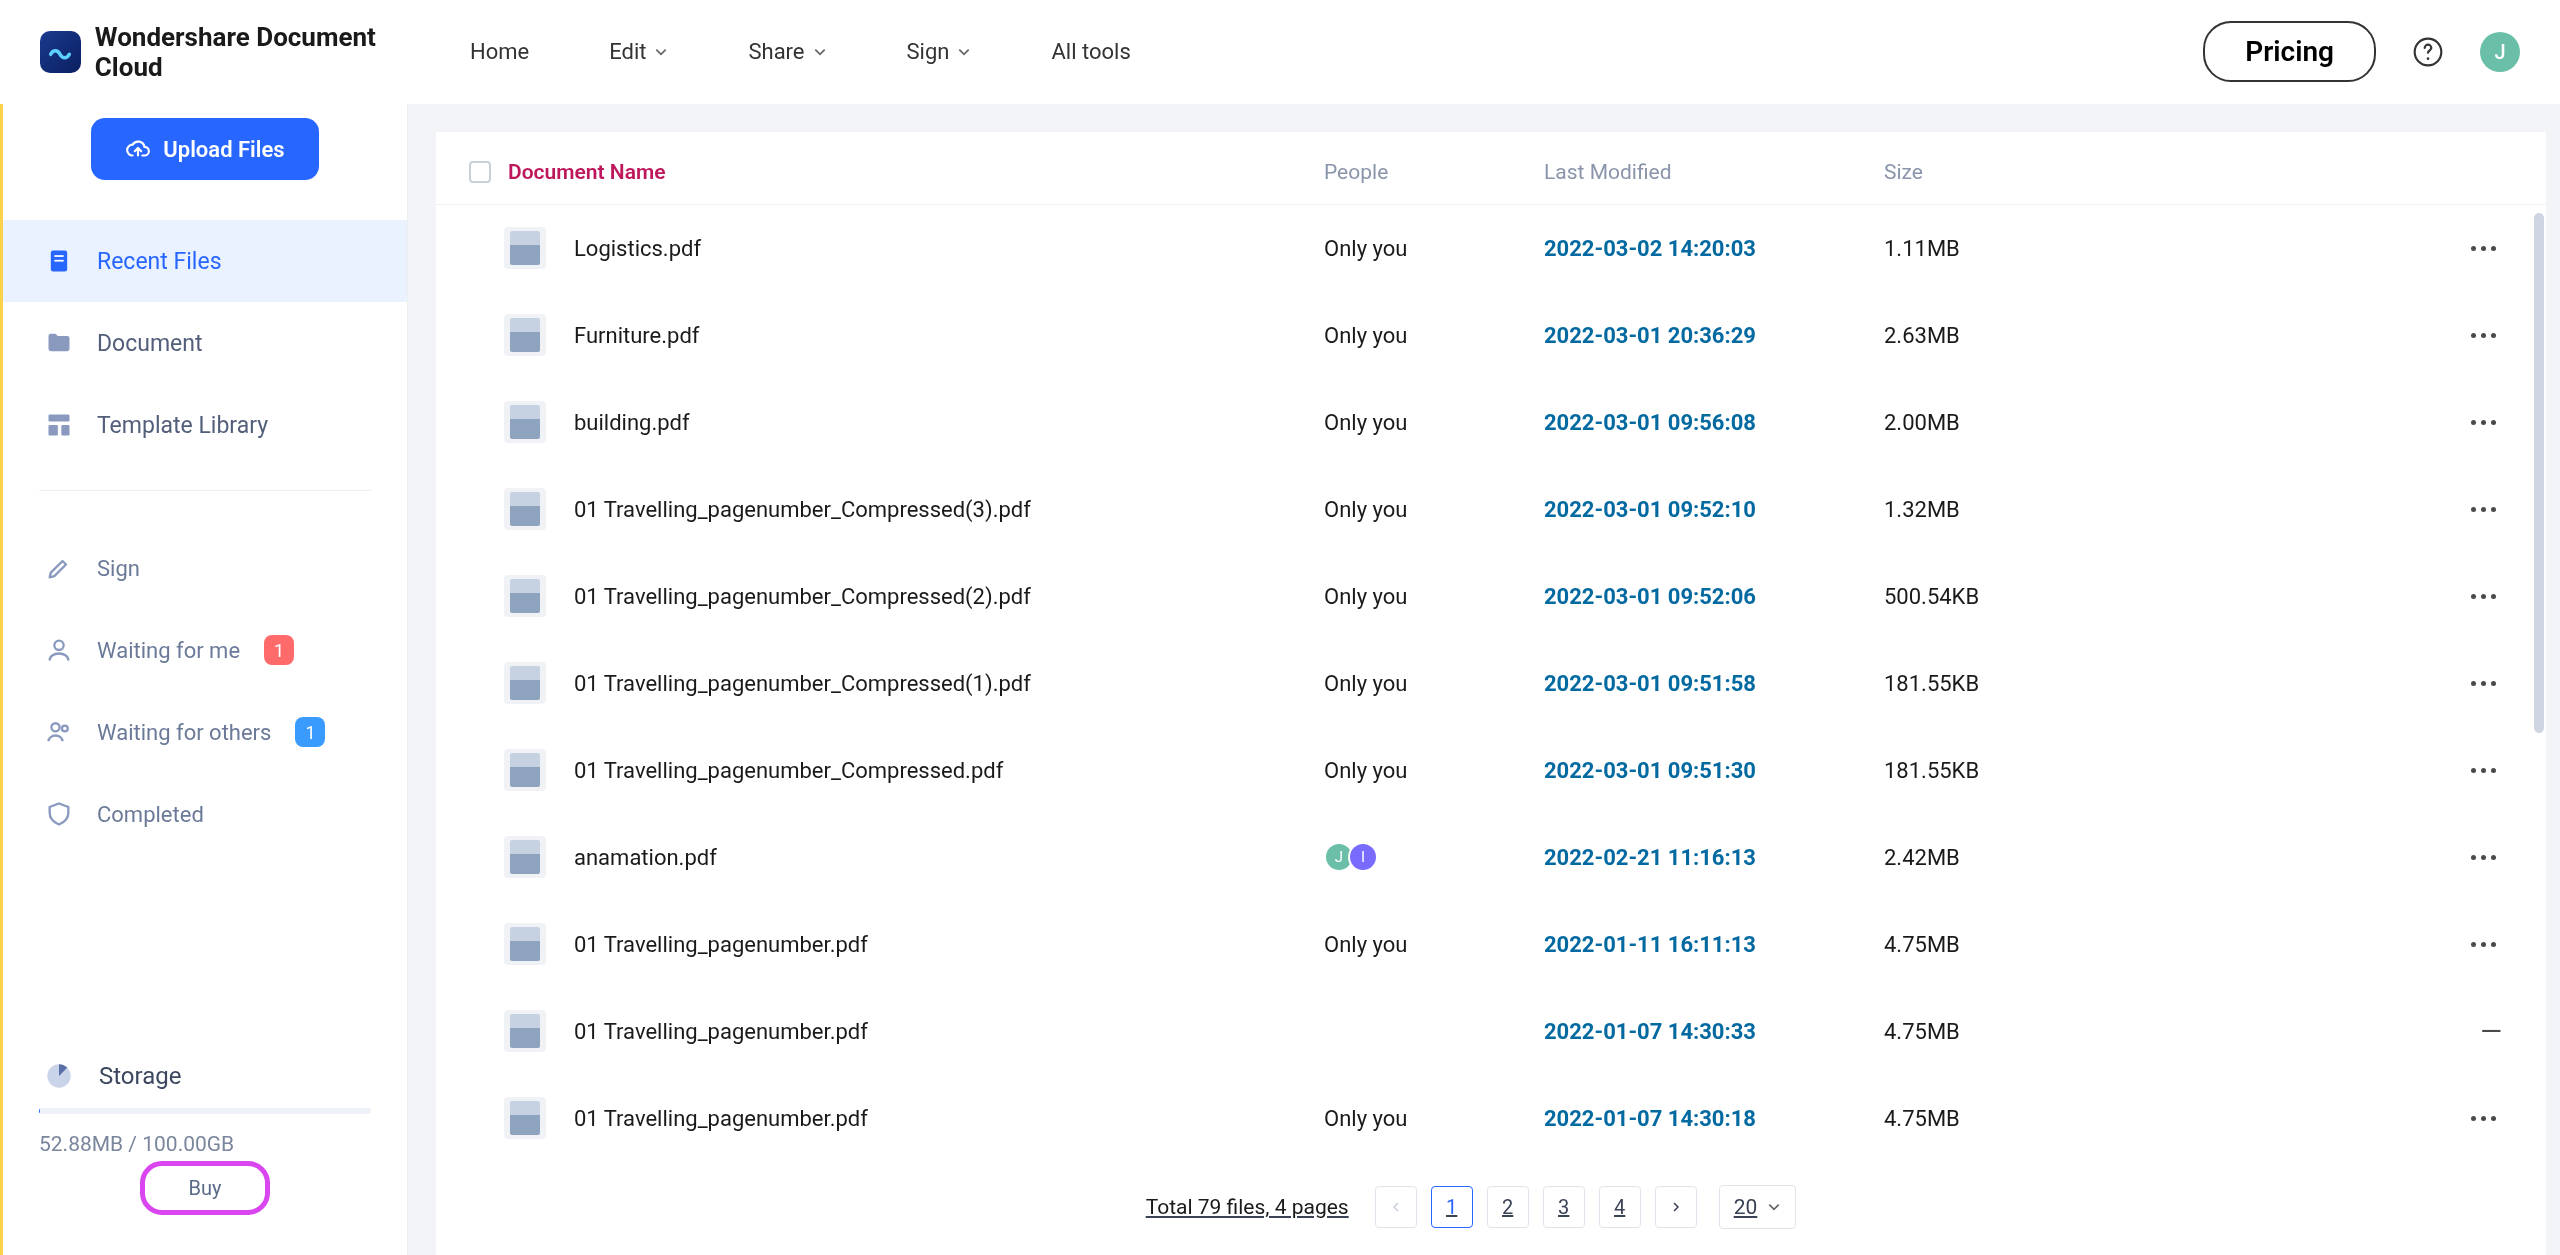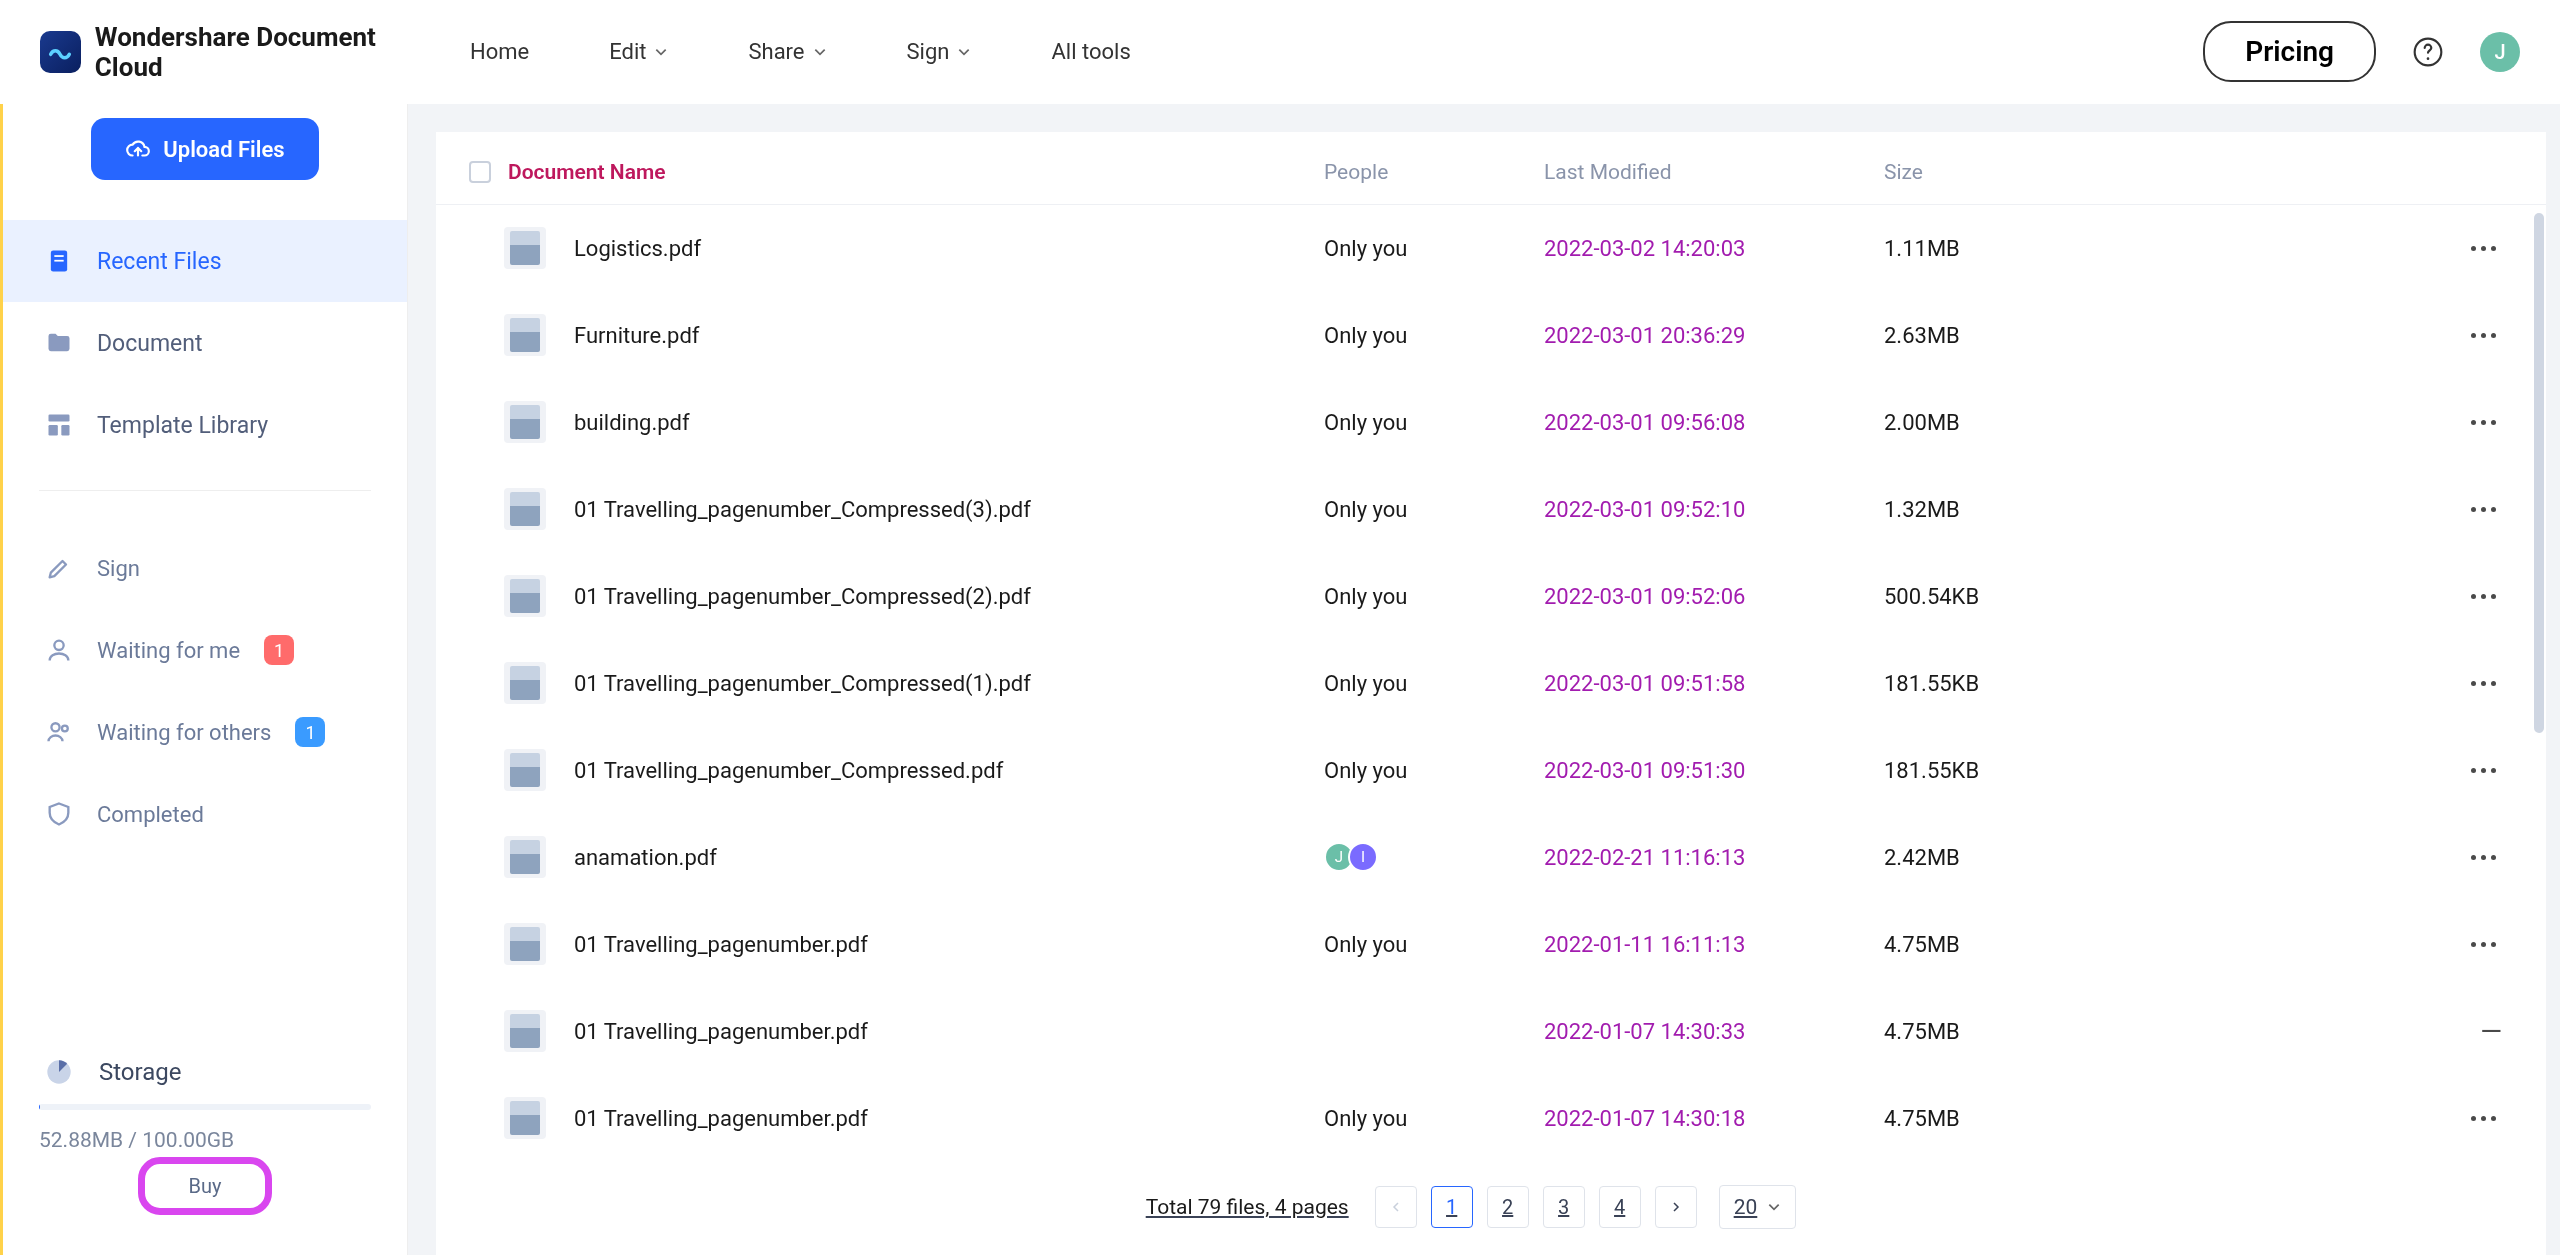--- a/index.html
+++ b/index.html
@@ -36,42 +36,42 @@
 .sb-item.small { height: 82px; font-size: 22px; color: #6b7a99; }
 .badge { min-width: 30px; height: 30px; border-radius: 8px; display: flex; align-items: center; justify-content: center; font-size: 18px; color: #fff; padding: 0 8px; }
 .badge.red { background: #ff6b6b; }
 .badge.blue { background: #3a9bff; }
 .sb-bottom { margin-top: auto; padding: 0 36px 40px; }
 .storage-row { display: flex; align-items: center; gap: 26px; font-size: 24px; color: #3c4860; margin-bottom: 18px; padding-left: 6px; }
 .storage-icon { width: 28px; height: 28px; }
 .storage-bar { height: 6px; background: #eef2f8; border-radius: 3px; margin-bottom: 18px; position: relative; overflow: hidden; }
 .storage-fill { position: absolute; top: 0; left: 0; height: 100%; width: 0.1%; background: #2766ff; }
 .storage-text { font-size: 21px; color: #7a869c; margin-bottom: 5px; }
-.buy-btn { display: block; margin: 0 auto; border: 7px solid #d946ef; background: #fff; border-radius: 22px; padding: 10px 44px; font-size: 20px; color: #5a6a88; cursor: pointer; }
+.buy-btn { display: block; margin: 0 auto; border: 5px solid #d946ef; background: #fff; border-radius: 22px; padding: 10px 44px; font-size: 20px; color: #5a6a88; cursor: pointer; }
 
 
 .main { flex: 1; background: #f2f4f7; padding: 28px 14px 0 28px; display: flex; flex-direction: column; min-width: 0; }
 .card { background: #fff; border-radius: 0; flex: 1; display: flex; flex-direction: column; min-height: 0; }
 .table-head { display: flex; align-items: center; padding: 28px 40px 20px 20px; border-bottom: 1px solid #eef0f4; }
 .th-check { width: 48px; display: flex; justify-content: center; }
 .checkbox { width: 22px; height: 22px; border: 2px solid #c9d0dc; border-radius: 4px; cursor: pointer; }
 .th { font-size: 21px; color: #8a94aa; }
 .th-name { flex: 0 0 820px; padding-left: 4px; font-weight: 600; color: #be185d; }
 .th-people { flex: 0 0 220px; }
 .th-modified { flex: 0 0 340px; }
 .th-size { flex: 0 0 220px; }
 .th-actions { flex: 1; }
 
 .table-body { overflow-y: auto; flex: 1; position: relative; }
 .row { display: flex; align-items: center; padding: 22px 40px 22px 68px; font-size: 22px; color: #1a1a1a; border-bottom: 1px solid transparent; }
 .col-thumb { width: 42px; height: 42px; background: #f0f2f6; border-radius: 4px; margin-right: 28px; position: relative; overflow: hidden; }
 .col-thumb::after { content: ""; position: absolute; inset: 4px 6px; background: linear-gradient(#c6d2e2 40%, #8ea3be 40%); border-radius: 2px; }
 .col-name { flex: 0 0 750px; color: #1a1a1a; white-space: nowrap; overflow: hidden; text-overflow: ellipsis; }
 .col-people { flex: 0 0 220px; color: #1a1a1a; display: flex; align-items: center; gap: -6px; }
-.col-modified { flex: 0 0 340px; color: #a21caf; }
+.col-modified { flex: 0 0 340px; color: #0369a1; font-weight: bold; }
 .col-size { flex: 0 0 220px; color: #1a1a1a; }
 .col-actions { flex: 1; display: flex; justify-content: flex-end; padding-right: 4px; }
 .more-dots { display: flex; gap: 5px; cursor: pointer; padding: 6px; }
 .more-dots span { width: 5px; height: 5px; background: #4a4a4a; border-radius: 50%; }
 .dash { font-size: 28px; color: #4a4a4a; }
 .avatars { display: flex; }
 .avatars .av { width: 30px; height: 30px; border-radius: 50%; display: flex; align-items: center; justify-content: center; font-size: 15px; color: #fff; margin-right: -6px; border: 2px solid #fff; }
 .av.g { background: #6bbfa8; }
 .av.p { background: #7a6bff; }
 

